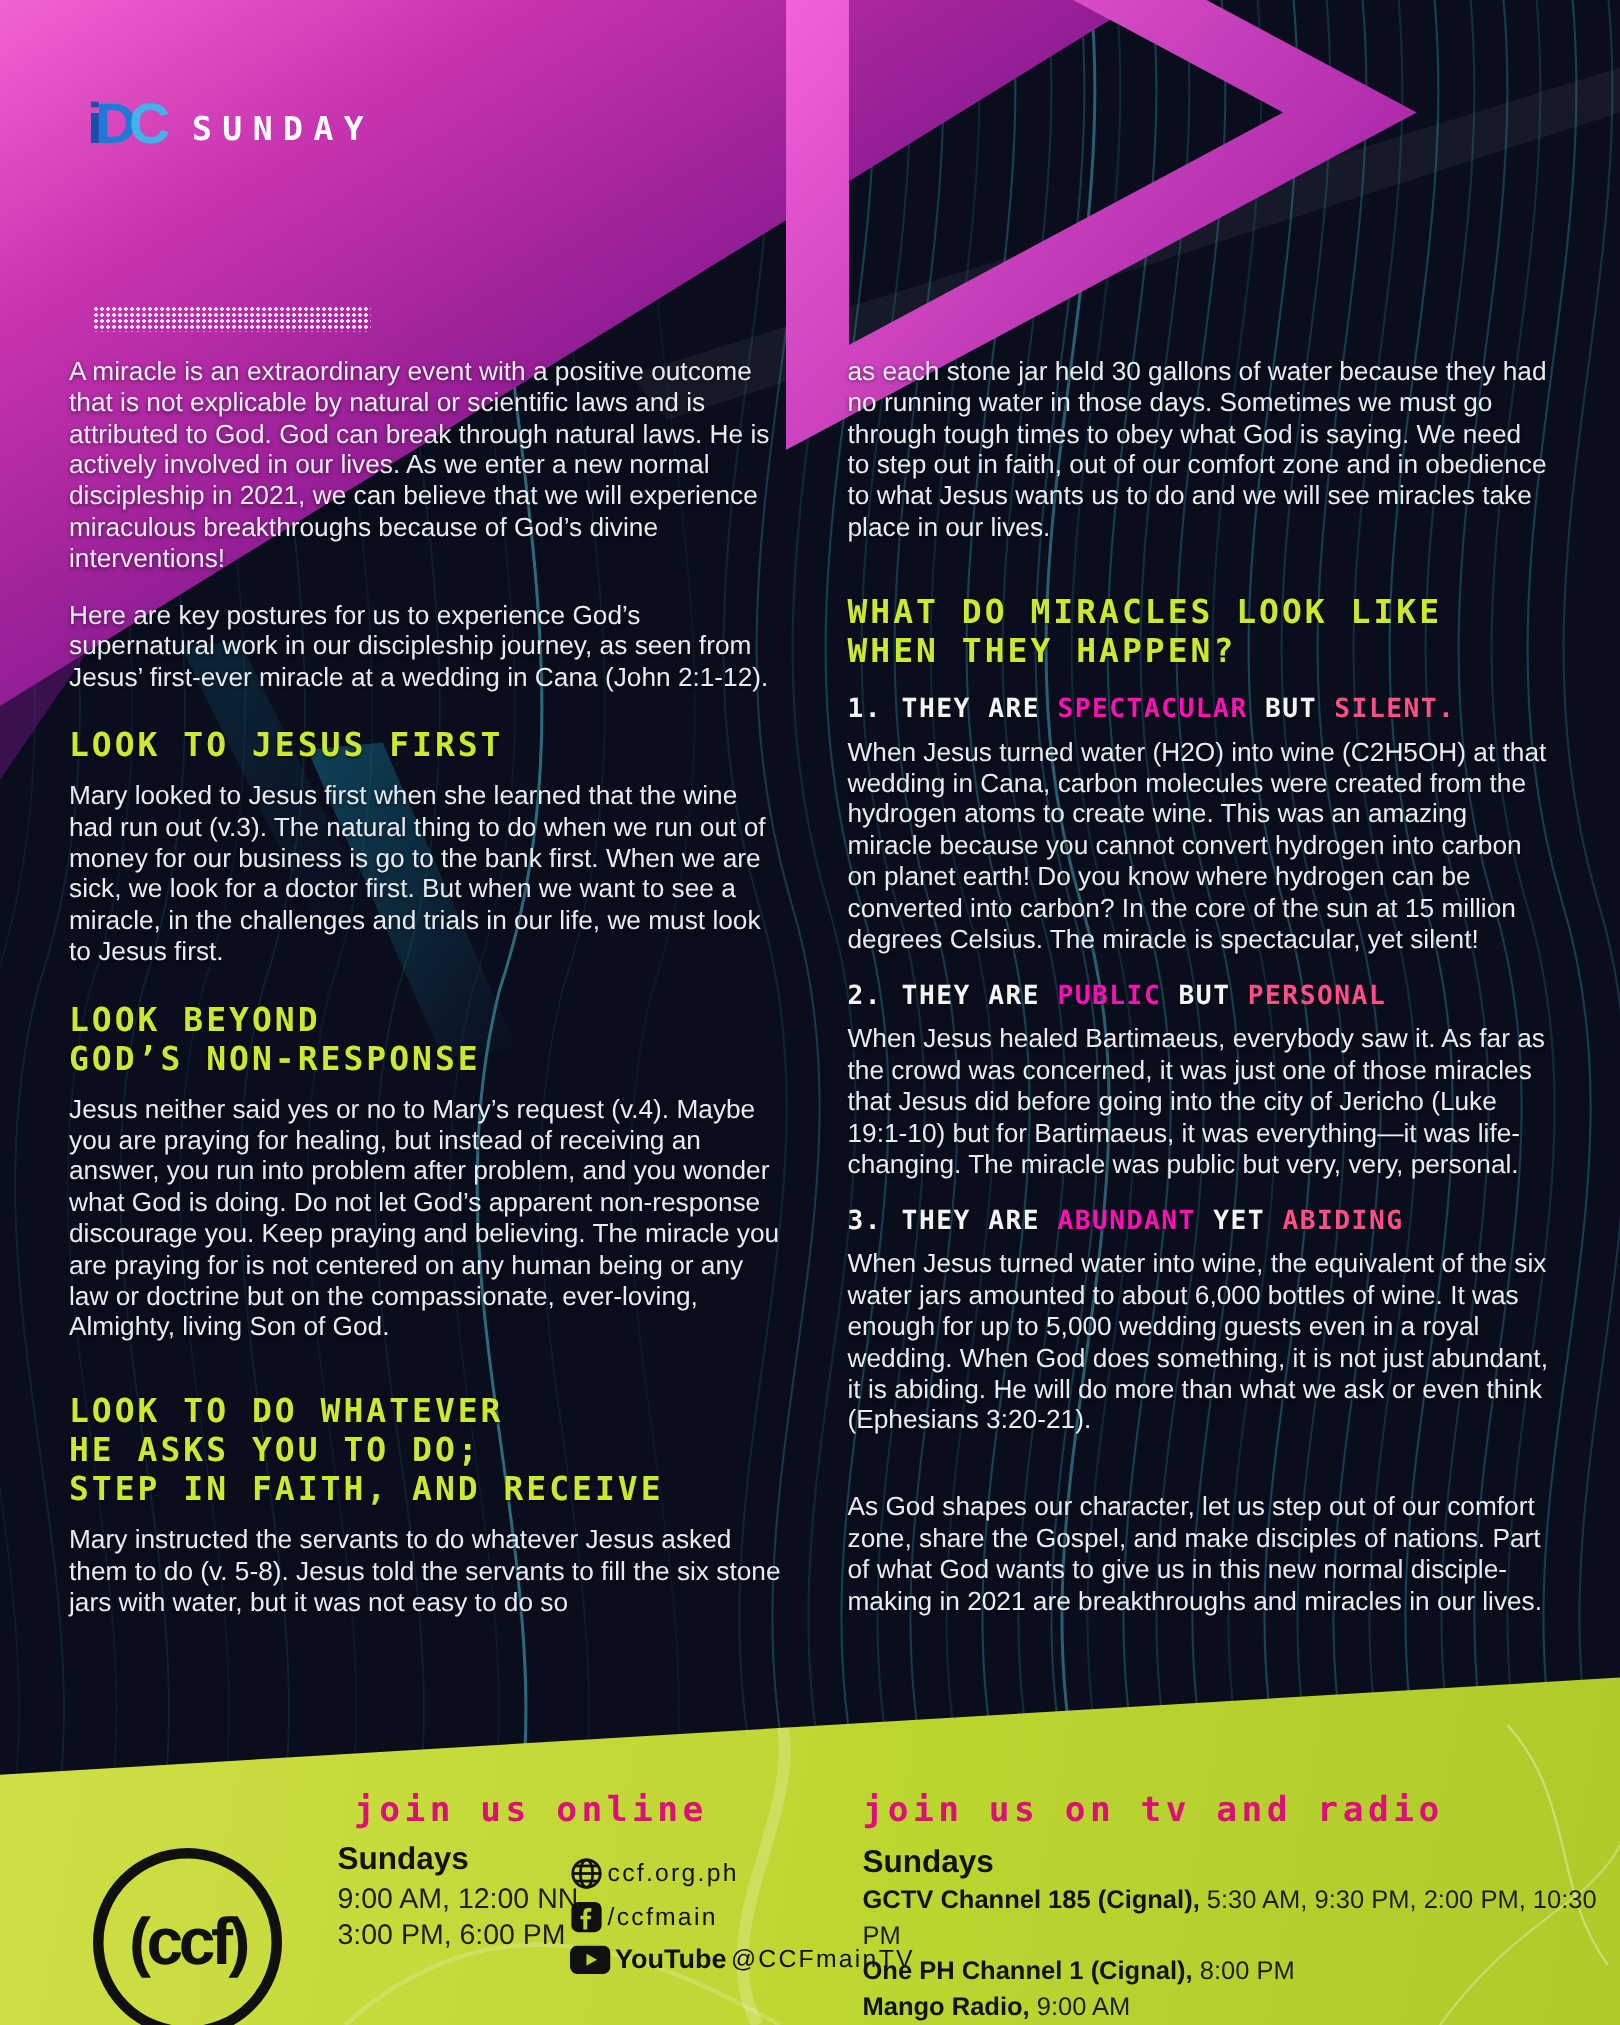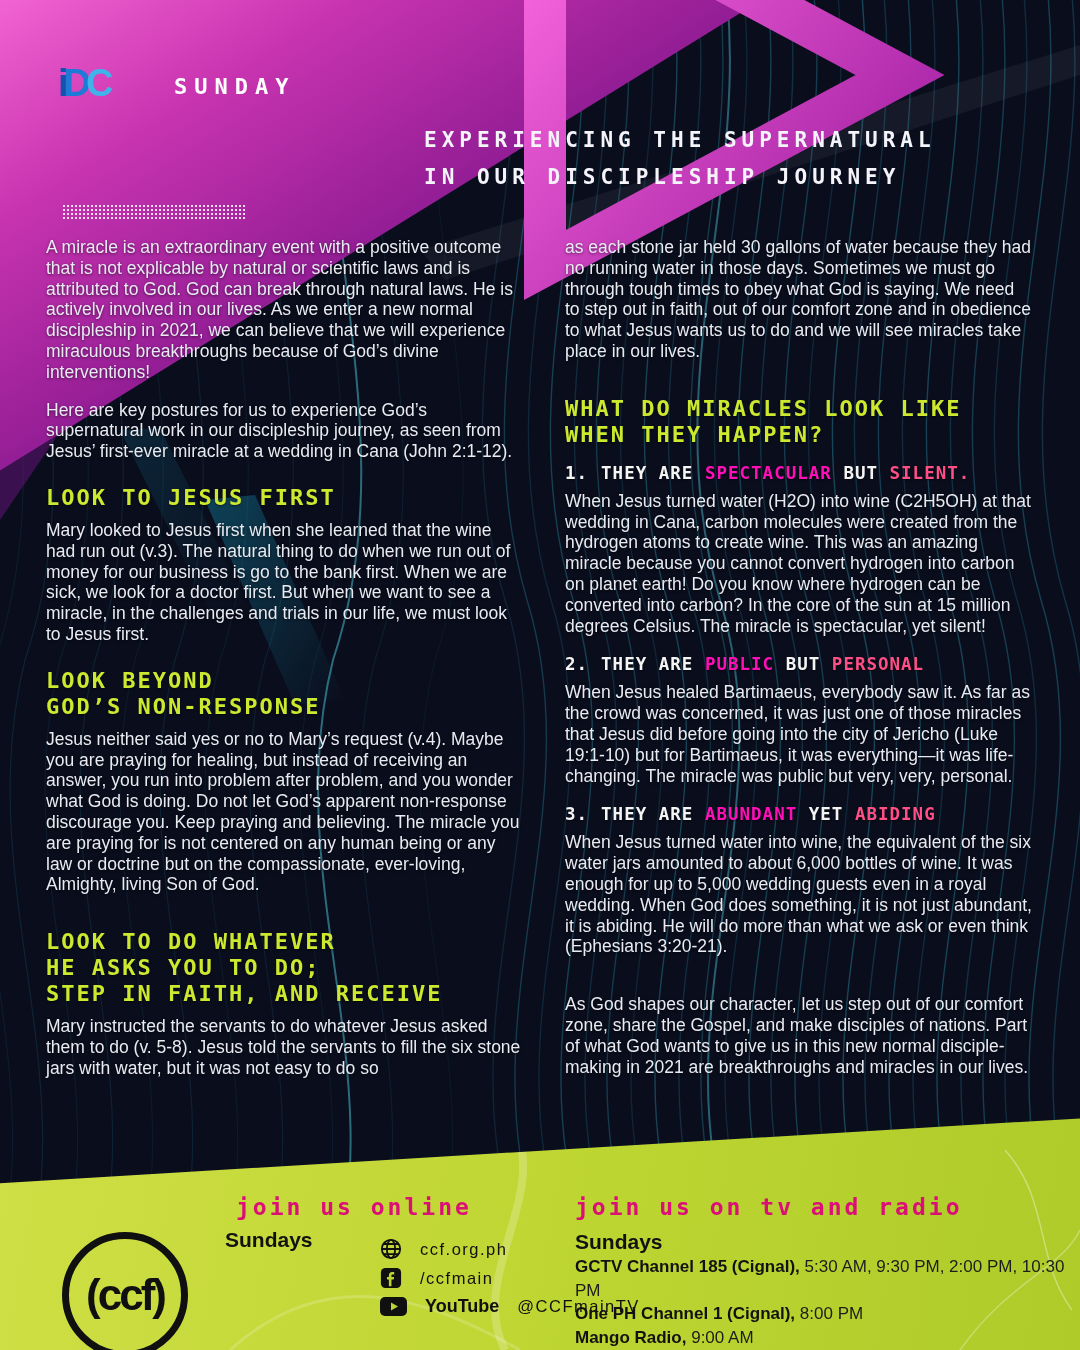--- a/index.html
+++ b/index.html
@@ -9,21 +9,21 @@
   .wedge{position:absolute;left:0;top:0;width:1080px;height:520px;z-index:1;
          clip-path:polygon(0 0,70.5% 0,0 90.5%);
          background:linear-gradient(148deg,#f263d2 0%,#c934b0 18%,#8d1b92 42%,#541072 62%,rgba(24,10,46,0) 92%);}
   svg.tri{position:absolute;left:0;top:0;z-index:1;}
   .hdr,.col{z-index:2;}
 
   
   .logo{position:absolute;left:58px;top:62px;font-weight:bold;font-size:38px;letter-spacing:-5px;z-index:2;}
   .logo .l-i{color:#1353ae;} .logo .l-d{color:#1d7ad6;} .logo .l-c{color:#3fb3ea;}
   .sunday{position:absolute;left:128px;top:74px;color:#fff;z-index:2;
-          font-family:"DejaVu Sans Mono",monospace;font-size:22px;letter-spacing:7px;font-weight:bold;margin-left:46px;}
+          font-family:"DejaVu Sans Mono",monospace;font-size:22px;letter-spacing:7px;font-weight:bold;}
   .title{position:absolute;left:58px;top:106px;color:#3fe0f2;z-index:2;
          font-size:70px;font-weight:bold;letter-spacing:-1px;}
   .subtitle{position:absolute;left:424px;top:122px;color:#f4f4fa;z-index:2;white-space:pre-line;
             font-family:"DejaVu Sans Mono",monospace;font-size:21px;font-weight:bold;
             letter-spacing:5px;line-height:37px;}
   .dotbar{position:absolute;left:62px;top:204px;width:185px;height:17px;z-index:2;
           background-image:radial-gradient(rgba(255,255,255,.85) 1.1px,transparent 1.4px);
           background-size:4px 4px;}
 
   
@@ -50,21 +50,21 @@
   .ccf-logo{position:absolute;left:62px;top:122px;width:112px;height:112px;border:7px solid #101010;
             border-radius:50%;display:flex;align-items:center;justify-content:center;
             color:#101010;font-weight:bold;font-size:44px;letter-spacing:-3px;}
   .join{position:absolute;font-family:"DejaVu Sans Mono",monospace;font-weight:bold;
         color:#dc0f78;font-size:23px;letter-spacing:3px;top:84px;}
   .join.online{left:236px;} .join.tv{left:575px;}
   .fday{position:absolute;font-weight:bold;font-size:21px;color:#121212;}
   .fday.d1{left:225px;top:118px;} .fday.d2{left:575px;top:120px;}
   .ftimes{position:absolute;left:225px;top:145px;font-size:19px;color:#1d1d1d;line-height:24px;}
   .social{position:absolute;left:380px;top:128px;display:flex;flex-direction:column;gap:7px;}
-  .social .row{display:flex;align-items:center;gap:18px;font-size:16.5px;letter-spacing:1.5px;color:#101010;}
+  .social .row{display:flex;align-items:center;gap:3px;font-size:16.5px;letter-spacing:1.5px;color:#101010;}
   .ytbrand{font-weight:bold;font-size:18px;letter-spacing:0;}
   .bcast{position:absolute;left:575px;top:145px;font-size:17px;line-height:23.5px;color:#1d1d1d;}
   .bcast b{color:#121212;}
 </style>
 </head>
 <body>
 
 <div id="page">
 
   <svg class="bg" width="1080" height="1350" viewBox="0 0 1080 1350">
@@ -134,22 +134,20 @@
       <linearGradient id="tg" x1="0" y1="0" x2="1" y2="1">
         <stop offset="0" stop-color="#ff6ce2"></stop>
           <stop offset="1" stop-color="#9c1b9e"></stop>
       </linearGradient>
     </defs>
     <polygon points="545,-115 900,75 545,265" fill="none" stroke="url(#tg)" stroke-width="42"></polygon>
   </svg>
 
   <div class="logo hdr"><span class="l-i">i</span><span class="l-d">D</span><span class="l-c">C</span></div>
   <div class="sunday hdr">SUNDAY</div>
-  <div class="subtitle hdr">EXPERIENCING THE SUPERNATURAL
-IN OUR DISCIPLESHIP JOURNEY</div>
   <div class="dotbar hdr"></div>
 
   <div class="col col-left">
     <p>A miracle is an extraordinary event with a positive outcome that is not explicable by natural or scientific laws and is attributed to God. God can break through natural laws. He is actively involved in our lives. As we enter a new normal discipleship in 2021, we can believe that we will experience miraculous breakthroughs because of God’s divine interventions!</p>
     <p>Here are key postures for us to experience God’s supernatural work in our discipleship journey, as seen from Jesus’ first-ever miracle at a wedding in Cana (John 2:1-12).</p>
     <div class="lime">LOOK TO JESUS FIRST</div>
     <p>Mary looked to Jesus first when she learned that the wine had run out (v.3). The natural thing to do when we run out of money for our business is go to the bank first. When we are sick, we look for a doctor first. But when we want to see a miracle, in the challenges and trials in our life, we must look to Jesus first.</p>
     <div class="lime">LOOK BEYOND
 GOD’S NON-RESPONSE</div>
     <p>Jesus neither said yes or no to Mary’s request (v.4). Maybe you are praying for healing, but instead of receiving an answer, you run into problem after problem, and you wonder what God is doing. Do not let God’s apparent non-response discourage you. Keep praying and believing. The miracle you are praying for is not centered on any human being or any law or doctrine but on the compassionate, ever-loving, Almighty, living Son of God.</p>
@@ -187,20 +185,24 @@
       <path d="M515,20 C 548,85 468,170 505,240" stroke="#ffffff" stroke-width="8" fill="none" opacity=".22"></path>
       <path d="M230,240 C 330,150 430,190 520,240" stroke="#ffffff" stroke-width="3" fill="none" opacity=".18"></path>
       <path d="M1005,40 C 1050,90 1035,150 1072,200" stroke="#ffffff" stroke-width="1.5" fill="none" opacity=".35"></path>
       <path d="M960,240 C 1010,170 1060,160 1080,120" stroke="#ffffff" stroke-width="1.5" fill="none" opacity=".3"></path>
     </svg>
 
     <div class="ccf-logo">(ccf)</div>
 
     <div class="join online">join us online</div>
     <div class="fday d1">Sundays</div>
+    <div class="ftimes">
+      <div>9:00 AM, 12:00 NN</div>
+      <div>3:00 PM, 6:00 PM</div>
+    </div>
 
     <div class="social">
       <div class="row">
         <svg width="22" height="22" viewBox="0 0 24 24">
           <circle cx="12" cy="12" r="10" fill="none" stroke="#101010" stroke-width="2"></circle>
           <ellipse cx="12" cy="12" rx="4.5" ry="10" fill="none" stroke="#101010" stroke-width="2"></ellipse>
           <line x1="2" y1="12" x2="22" y2="12" stroke="#101010" stroke-width="2"></line>
           <line x1="3.5" y1="6.5" x2="20.5" y2="6.5" stroke="#101010" stroke-width="2"></line>
           <line x1="3.5" y1="17.5" x2="20.5" y2="17.5" stroke="#101010" stroke-width="2"></line>
         </svg>

